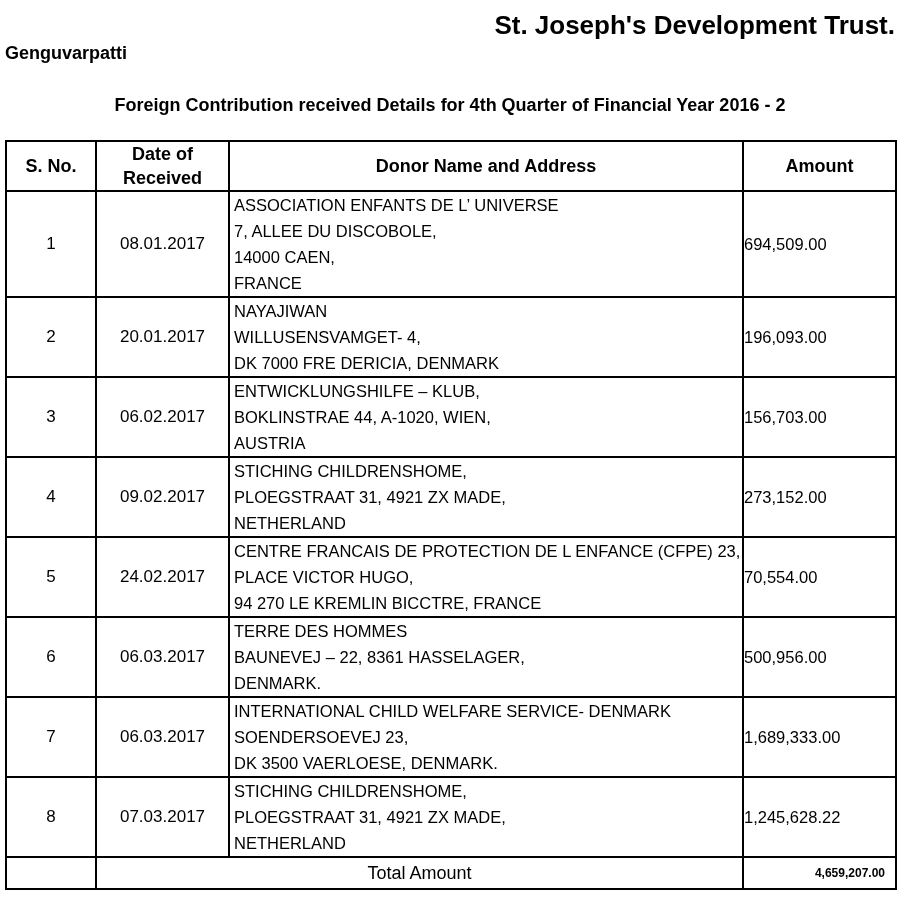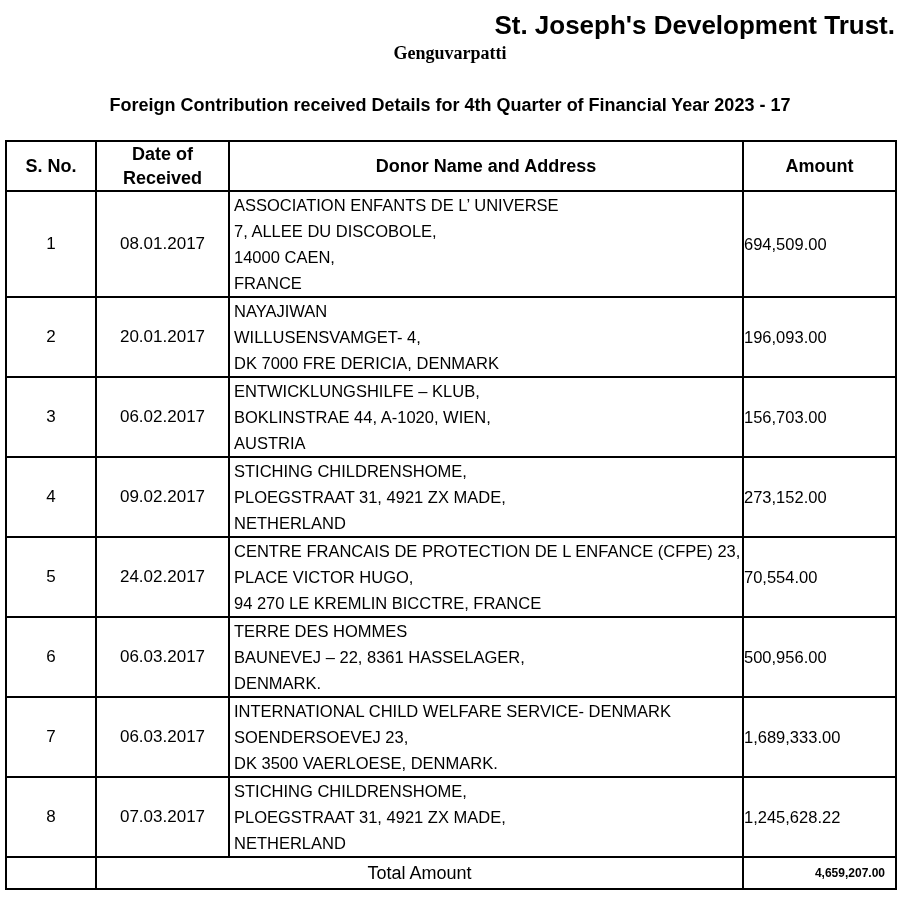--- a/index.html
+++ b/index.html
@@ -15,26 +15,25 @@
   .page { padding: 8px 5px 0 5px; }
 
   .title {
     text-align: right;
     font-weight: bold;
     font-size: 26px;
     line-height: 30px;
     margin: 2px 0 0 0;
   }
   .subtitle {
-    text-align: center;
+    text-align: left;
     font-weight: bold;
     font-size: 18px;
     line-height: 22px;
     margin: 2px 0 0 0;
-    font-family: Liberation Serif, serif;
   }
   .caption {
     text-align: center;
     font-weight: bold;
     font-size: 18px;
     margin: 31px 0 24px 0;
   }
 
   table.contrib {
     width: 890px;
@@ -97,21 +96,21 @@
     font-size: 12px;
     padding: 0 10px 0 0;
   }
 </style>
 </head>
 <body>
 
 <div class="page">
   <h1 class="title">St. Joseph's Development Trust.</h1>
   <h2 class="subtitle">Genguvarpatti</h2>
-  <h3 class="caption">Foreign Contribution received Details for 4th Quarter of Financial Year 2023 - 17</h3>
+  <h3 class="caption">Foreign Contribution received Details for 4th Quarter of Financial Year 2016 - 2</h3>
 
   <table class="contrib">
     <colgroup>
       <col class="c-sno">
         <col class="c-date">
         <col class="c-donor">
         <col class="c-amount">
     </colgroup>
     <thead>
       <tr>

